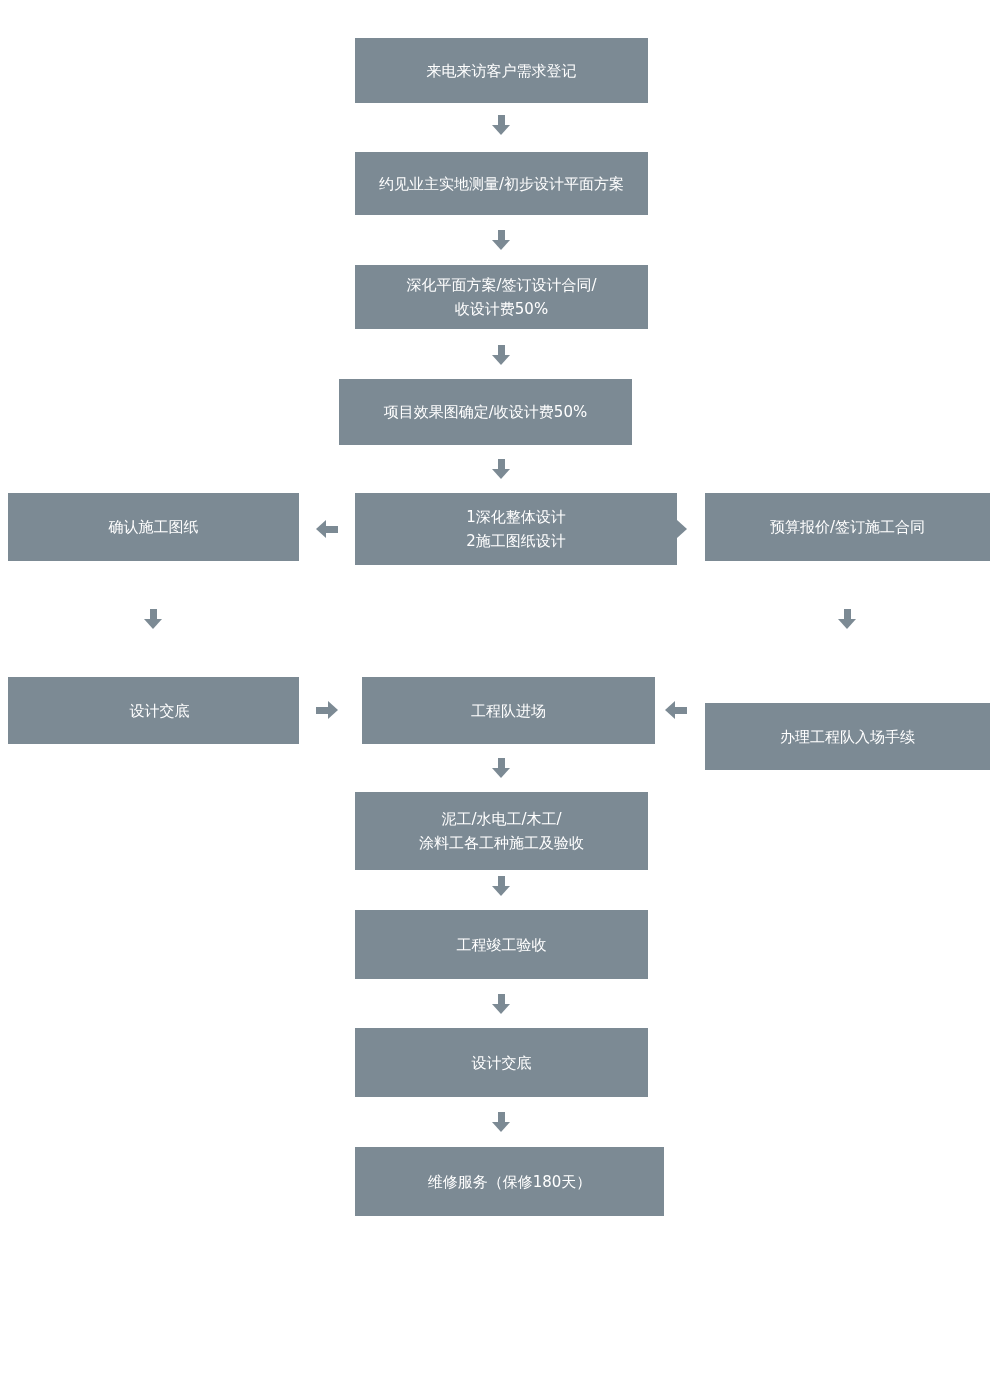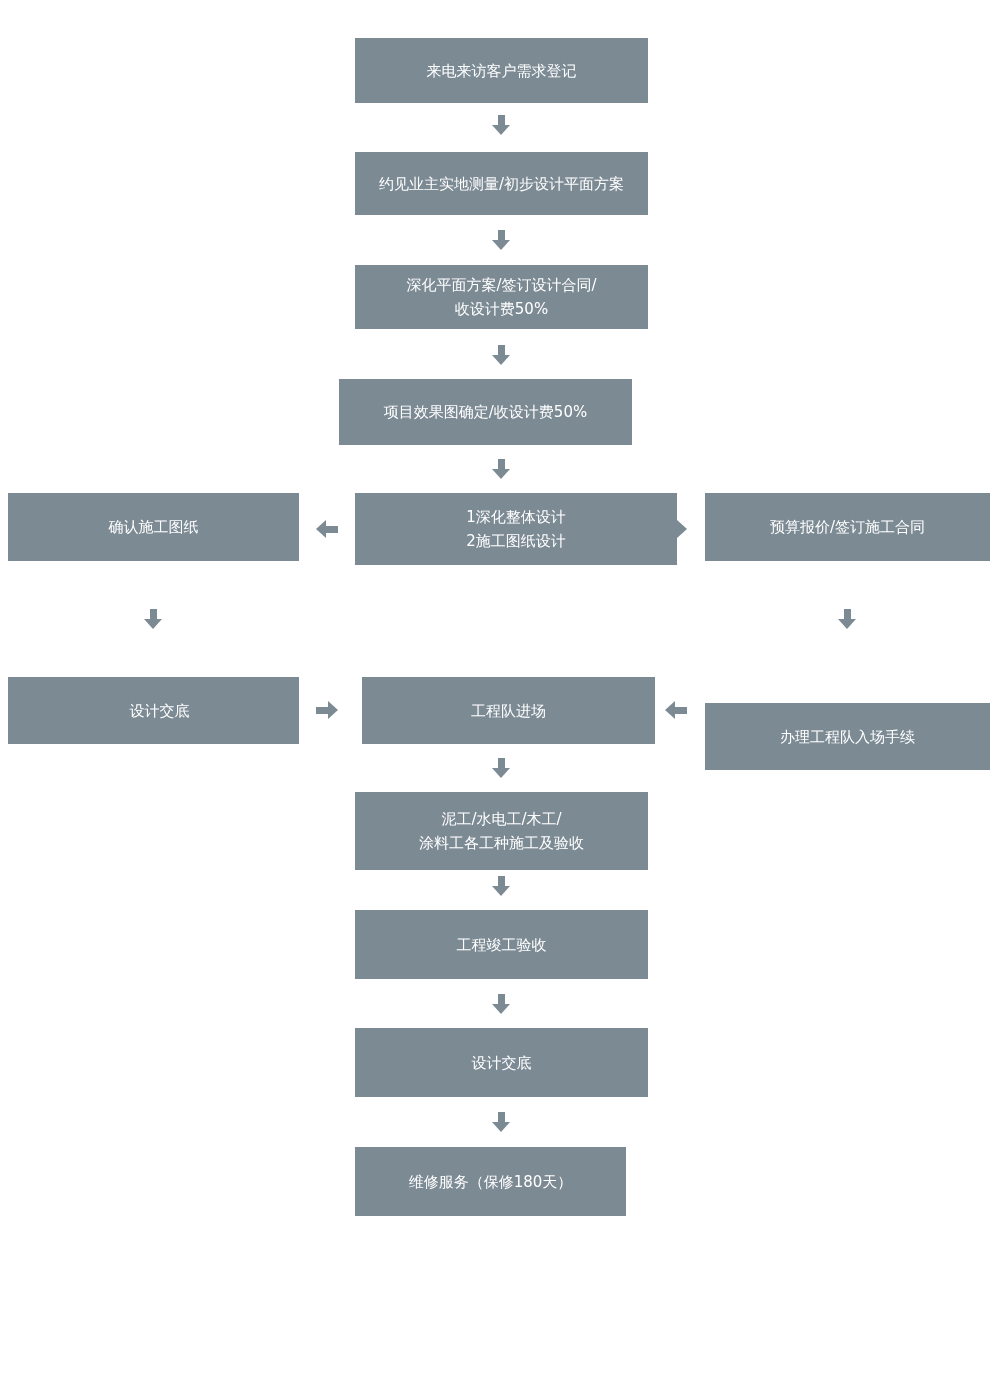--- a/index.html
+++ b/index.html
@@ -89,21 +89,21 @@
   #n-render     { left: 339px; top: 379px;  width: 293px; height: 66px; }
   #n-overall    { left: 355px; top: 493px;  width: 322px; height: 72px; }
   #n-confirm    { left: 8px;   top: 493px;  width: 291px; height: 68px; }
   #n-budget     { left: 705px; top: 493px;  width: 285px; height: 68px; }
   #n-handover   { left: 8px;   top: 677px;  width: 291px; height: 67px; padding-left: 12px; }
   #n-teamenter  { left: 355px; top: 677px;  width: 293px; height: 67px; margin-left: 7px; }
   #n-procedure  { left: 705px; top: 703px;  width: 285px; height: 67px; }
   #n-trades     { left: 355px; top: 792px;  width: 293px; height: 78px; }
   #n-complete   { left: 355px; top: 910px;  width: 293px; height: 69px; }
   #n-settle     { left: 355px; top: 1028px; width: 293px; height: 69px; }
-  #n-maintain   { left: 355px; top: 1147px; width: 271px; height: 69px; }
+  #n-maintain   { left: 355px; top: 1147px; width: 309px; height: 69px; }
 
   #a1 { left: 492px; top: 115px; }
   #a2 { left: 492px; top: 230px; }
   #a3 { left: 492px; top: 345px; }
   #a4 { left: 492px; top: 459px; }
   #a-left-5  { left: 316px; top: 520px; }
   #a-right-5 { left: 665px; top: 520px; }
   #a-down-left  { left: 144px; top: 609px; }
   #a-down-right { left: 838px; top: 609px; }
   #a-right-6 { left: 316px; top: 701px; }

